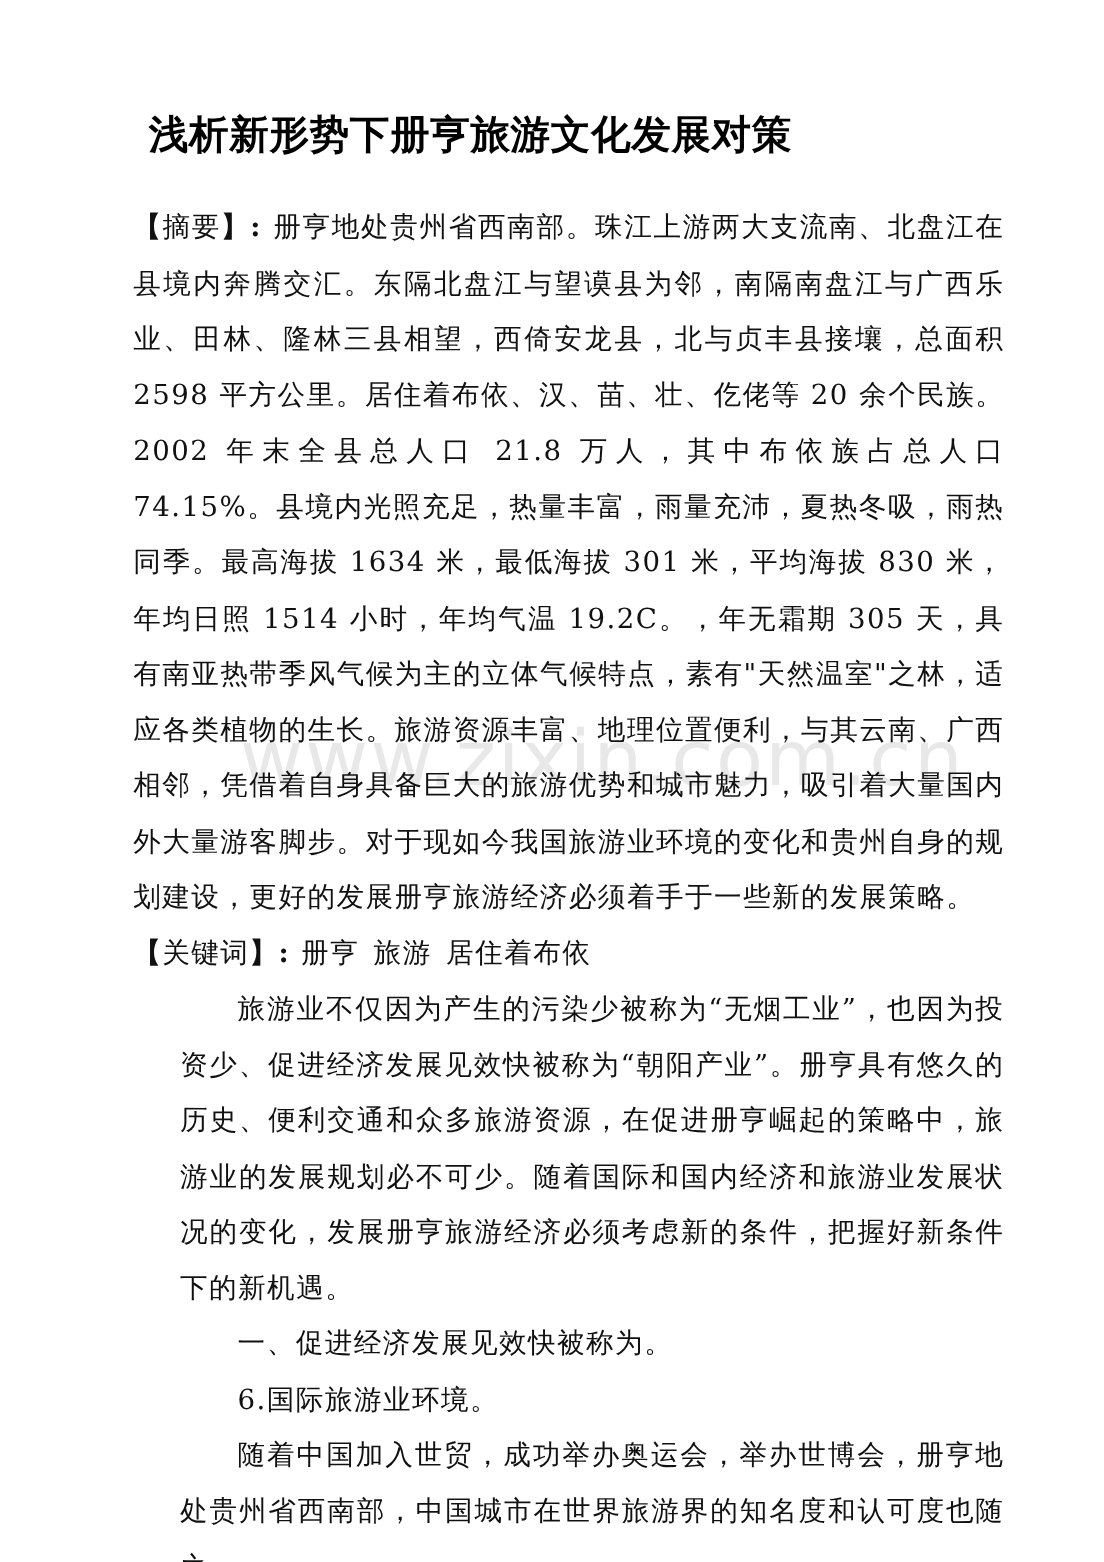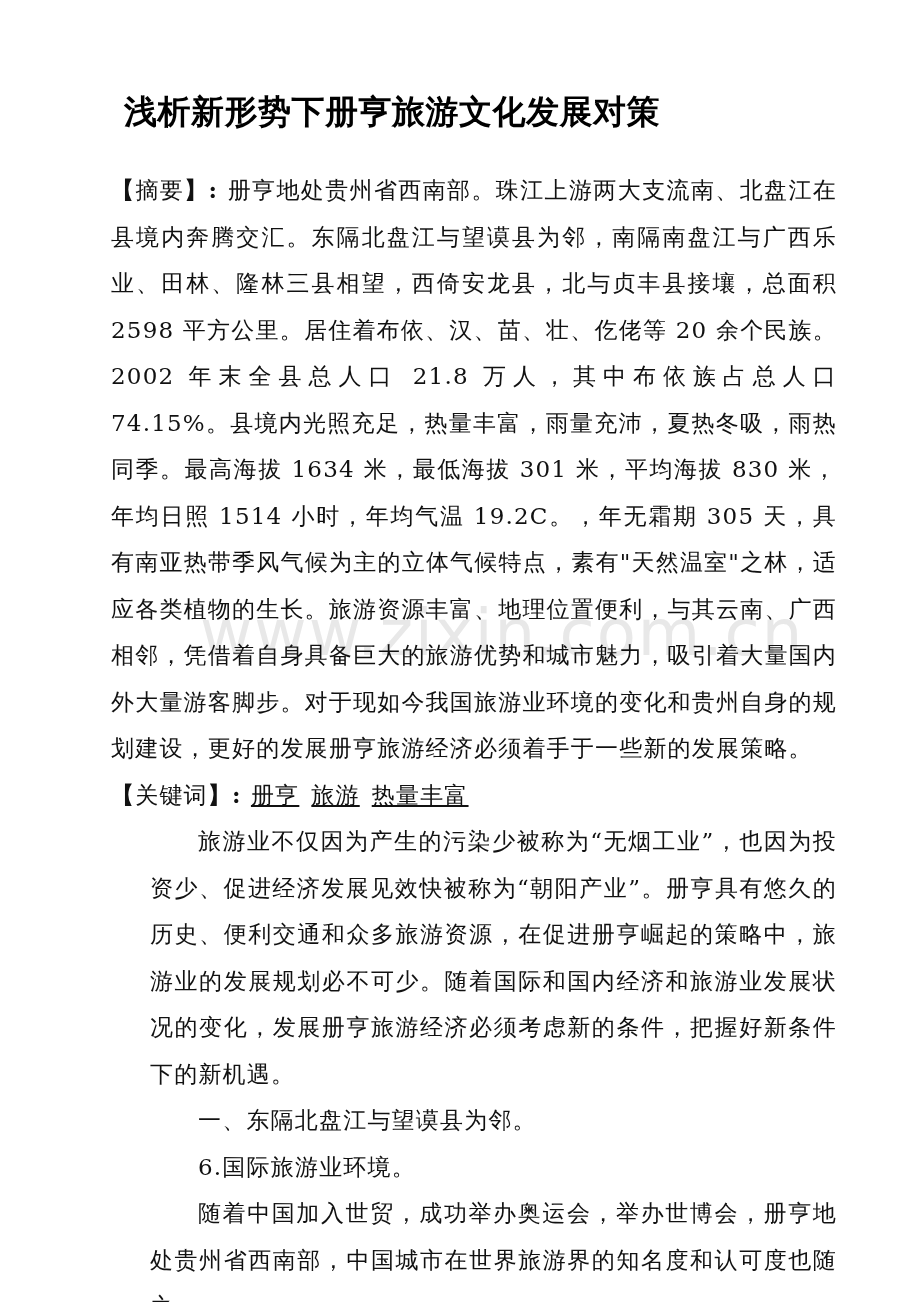--- a/index.html
+++ b/index.html
@@ -56,21 +56,20 @@
       margin-left: 39px;
     }
     .bracket {
       font-weight: bold;
     }
     .label {
       font-weight: normal;
     }
     .keywords span.kw {
       margin-right: 12px;
-      text-decoration: underline;
     }
     .watermark {
       position: absolute;
       left: 200px;
       top: 598px;
       font-family: "DejaVu Sans", "Liberation Sans", sans-serif;
       font-size: 64px;
       color: #e4e4e4;
       letter-spacing: 2px;
       opacity: 0.85;
@@ -88,24 +87,24 @@
 <div class="page">
 
   <div class="watermark">www.zixin.com.cn</div>
 
   <h1 class="title">浅析新形势下册亨旅游文化发展对策</h1>
 
   <div class="body-text">
 
     <p class="para"><span class="bracket">【</span><span class="label">摘要</span><span class="bracket">】</span><span class="bracket">: </span><span>册亨地处贵州省西南部。珠江上游两大支流南、北盘江在县境内奔腾交汇。东隔北盘江与望谟县为邻，南隔南盘江与广西乐业、田林、隆林三县相望，西倚安龙县，北与贞丰县接壤，总面积 2598 平方公里。居住着布依、汉、苗、壮、仡佬等 20 余个民族。2002 年末全县总人口 21.8 万人，其中布依族占总人口 74.15%。县境内光照充足，热量丰富，雨量充沛，夏热冬吸，雨热同季。最高海拔 1634 米，最低海拔 301 米，平均海拔 830 米，年均日照 1514 小时，年均气温 19.2C。，年无霜期 305 天，具有南亚热带季风气候为主的立体气候特点，素有"天然温室"之林，适应各类植物的生长。旅游资源丰富、地理位置便利，与其云南、广西相邻，凭借着自身具备巨大的旅游优势和城市魅力，吸引着大量国内外大量游客脚步。对于现如今我国旅游业环境的变化和贵州自身的规划建设，更好的发展册亨旅游经济必须着手于一些新的发展策略。</span></p>
 
-    <p class="para keywords"><span class="bracket">【</span><span class="label">关键词</span><span class="bracket">】</span><span class="bracket">: </span><span class="kw">册亨</span><span class="kw">旅游</span><span class="kw">热量丰富</span></p>
+    <p class="para keywords"><span class="bracket">【</span><span class="label">关键词</span><span class="bracket">】</span><span class="bracket">: </span><span class="kw">册亨</span><span class="kw">旅游</span><span class="kw">居住着布依</span></p>
 
     <p class="para indent">旅游业不仅因为产生的污染少被称为“无烟工业”，也因为投资少、促进经济发展见效快被称为“朝阳产业”。册亨具有悠久的历史、便利交通和众多旅游资源，在促进册亨崛起的策略中，旅游业的发展规划必不可少。随着国际和国内经济和旅游业发展状况的变化，发展册亨旅游经济必须考虑新的条件，把握好新条件下的新机遇。</p>
 
-    <p class="para indent">一、东隔北盘江与望谟县为邻。</p>
+    <p class="para indent">一、促进经济发展见效快被称为。</p>
 
     <p class="para indent">6.国际旅游业环境。</p>
 
     <p class="para indent">随着中国加入世贸，成功举办奥运会，举办世博会，册亨地处贵州省西南部，中国城市在世界旅游界的知名度和认可度也随之</p>
 
   </div>
 </div>
 
 </body></html>

